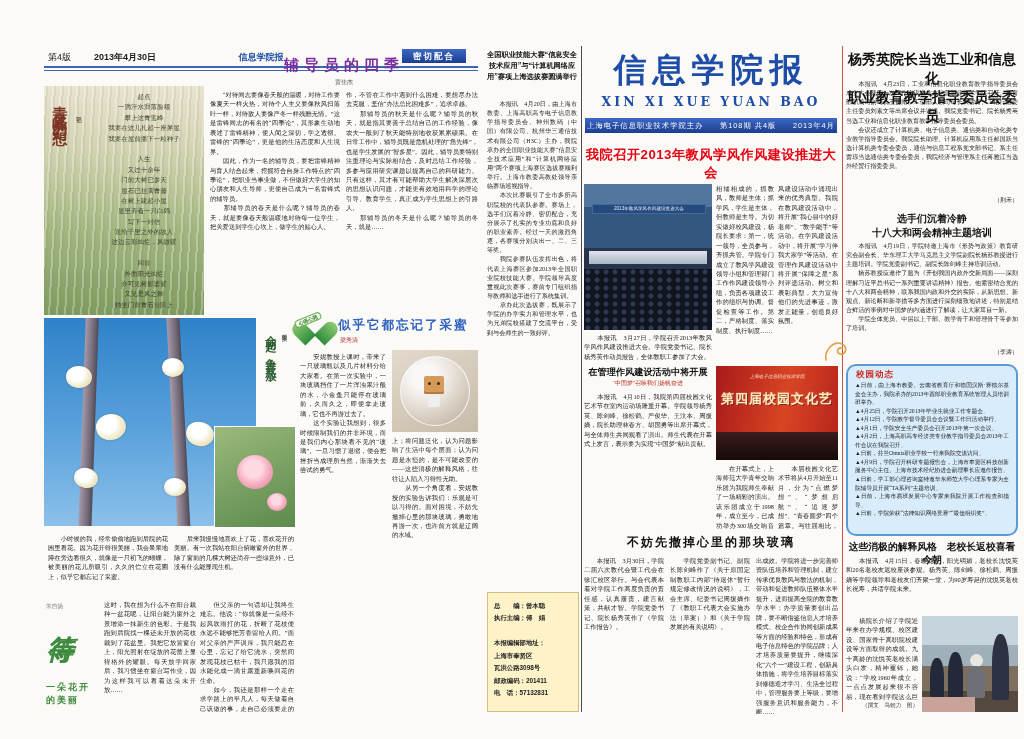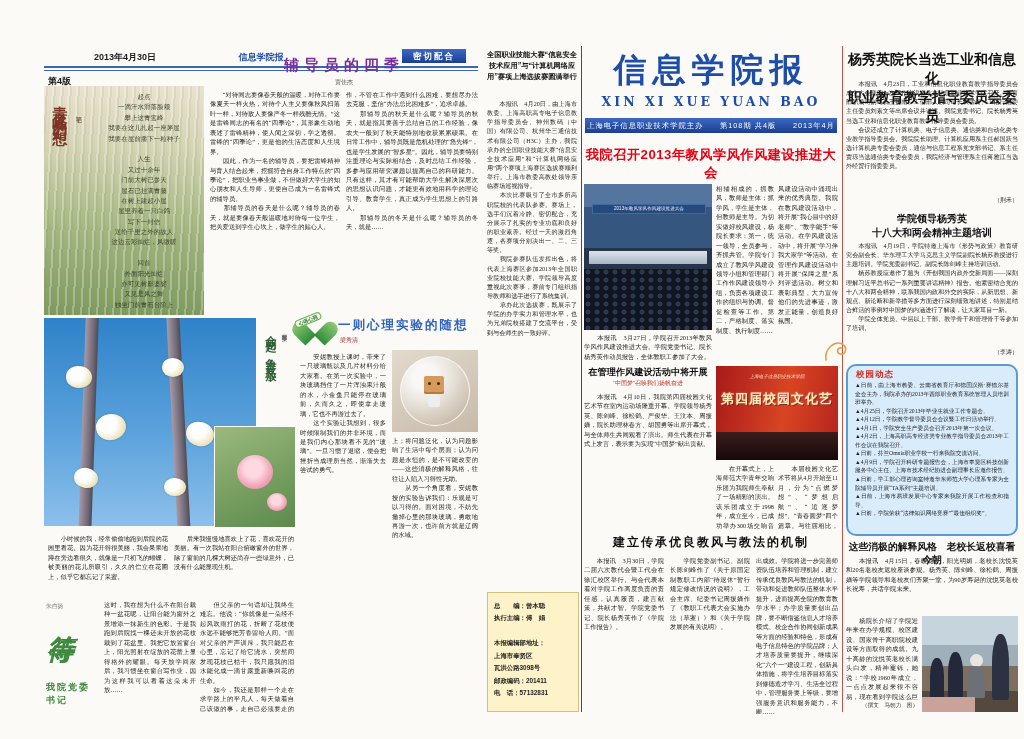--- a/index.html
+++ b/index.html
@@ -64,21 +64,21 @@
   .granny{position:absolute;width:13px;height:13px;border-radius:50%;background:#e9e6df;}
   .tablecloth{position:absolute;left:0;bottom:0;width:55%;height:16%;background:#c9a39a;}
   .vrule{width:1px;background:#4a4a4a;}
   .vrule-red{width:1px;background:#c0564a;}
   .contact-box{background:#fdf2c8;border:1px solid #cfc080;font-weight:bold;
      font-size:6.4px;line-height:1.95;color:#222;white-space:pre-line;padding:7px 6px;}
 </style>
 </head>
 <body>
 
-<div class="abs" style="left:48px;top:51px;font-size:9px;font-weight:bold;margin-top:24px;">第4版</div>
+<div class="abs" style="left:48px;top:51px;font-size:9px;font-weight:normal;">第4版</div>
 <div class="abs" style="left:94px;top:51px;font-size:9px;font-weight:bold;">2013年4月30日</div>
 <div class="abs" style="left:44px;top:51px;width:434px;text-align:center;font-size:9px;font-weight:bold;color:#1d4da8;">信息学院报</div>
 <div class="abs sec-box" style="left:402px;top:49px;width:64px;height:14px;">密切配合</div>
 <div class="abs rule2" style="left:44px;top:66px;width:434px;"></div>
 
 <div class="abs poem-panel" style="left:44px;top:86px;width:160px;height:229px;">
   <div class="poem-streaks abs" style="left:0;top:0;"></div>
   <div class="abs vtext poem-title" style="left:6px;top:8px;height:200px;">青鸾峰的幻想</div>
   <div class="abs vtext" style="left:30px;top:26px;font-size:6px;color:#5a4a38;">丁艳</div>
   <div class="abs poem-body" style="left:44px;top:6px;width:112px;height:220px;overflow:hidden;">起点
@@ -110,21 +110,21 @@
 <div class="abs bt" style="left:210px;top:90px;width:130px;height:222px;">　　“对待同志要像春天般的温暖，对待工作要像夏天一样火热，对待个人主义要像秋风扫落叶一样，对待敌人要像严冬一样残酷无情。”这是雷锋同志的有名的“四季论”，其形象生动地表述了雷锋精神，使人闻之深切，学之透彻。雷锋的“四季论”，更是他的生活态度和人生境界。
 　　因此，作为一名的辅导员，要把雷锋精神与育人结合起来，挖掘符合自身工作特点的“四季论”，把职业当事业做，不但做好大学生的知心朋友和人生导师，更使自己成为一名雷锋式的辅导员。
 　　那辅导员的春天是什么呢？辅导员的春天，就是要像春天般温暖地对待每一位学生，把关爱送到学生心坎上，做学生的贴心人。</div>
 <div class="abs bt" style="left:346px;top:90px;width:132px;height:222px;">作，不管在工作中遇到什么困难，要想尽办法去克服，坚信“办法总比困难多”，追求卓越。
 　　那辅导员的秋天是什么呢？辅导员的秋天，就是指其要善于总结自己的工作经验，像农夫一般到了秋天能特别地收获累累硕果。在日常工作中，辅导员既是危机处理的“急先锋”，也是学生发展的“智多星”。因此，辅导员要特别注重理论与实际相结合，及时总结工作经验，多参与应用研究课题以提高自己的科研能力。只有这样，其才有可能帮助大学生解决深层次的思想认识问题，才能更有效地用科学的理论引导、教育学生，真正成为学生思想上的引路人。
 　　那辅导员的冬天是什么呢？辅导员的冬天，就是……</div>
 
 <div class="abs heart" style="left:300px;top:310px;">
   <div class="heart-ribbon">心语心苑</div>
 </div>
-<div class="abs psych-title" style="left:338px;top:317px;width:142px;">一则心理实验的随想</div>
+<div class="abs psych-title" style="left:338px;top:317px;width:142px;">似乎它都忘记了采蜜</div>
 <div class="abs" style="left:340px;top:336px;font-size:6px;color:#a33;">梁秀清</div>
 <div class="abs bt" style="left:300px;top:352px;width:86px;height:360px;">　　安妮教授上课时，带来了一只玻璃瓶以及几片材料分给大家看。在第一次实验中，一块玻璃挡住了一片浑浊果汁般的水，小金鱼只能停在玻璃前，久而久之，即使拿走玻璃，它也不再游过去了。
 　　这个实验让我想到，很多时候限制我们的并非环境，而是我们内心那块看不见的“玻璃”。一旦习惯了退缩，便会把挫折当成理所当然，渐渐失去尝试的勇气。</div>
 <div class="abs photo fig-photo" style="left:392px;top:350px;width:86px;height:82px;">
   <div class="bubble"></div>
   <div class="boxhead"></div>
   <div class="boxbody"></div>
 </div>
 <div class="abs bt" style="left:392px;top:436px;width:86px;height:276px;">上；将问题泛化，认为问题影响了生活中每个层面；认为问题是永恒的，是不可能改变的——这些消极的解释风格，往往让人陷入习得性无助。
 　　从另一个角度看，安妮教授的实验告诉我们：乐观是可以习得的。面对困境，不妨先撤掉心里的那块玻璃，勇敢地再游一次，也许前方就是辽阔的水域。</div>
@@ -144,21 +144,21 @@
 <div class="abs photo pink-photo" style="left:214px;top:426px;width:80px;height:100px;">
   <div class="pinkbloom" style="left:22px;top:28px;width:36px;height:34px;"></div>
   <div class="pinkbloom" style="left:52px;top:66px;width:20px;height:18px;"></div>
 </div>
 
 <div class="abs bt" style="left:48px;top:534px;width:120px;height:62px;">　　小时候的我，经常偷偷地跑到后院的花园里看花。因为花开得很美丽，我会呆呆地蹲在旁边看很久，就像是一只初飞的蝴蝶，被美丽的花儿所吸引，久久的伫立在花圃上，似乎它都忘记了采蜜。</div>
 <div class="abs bt" style="left:174px;top:534px;width:120px;height:62px;">　　后来我慢慢地喜欢上了花，喜欢花开的美丽。有一次我站在阳台俯瞰窗外的世界，除了窗前的几棵大树还尚存一些绿意外，已没有什么能显现生机。</div>
 <div class="abs" style="left:46px;top:602px;width:54px;height:112px;">
   <div style="font-size:5.8px;color:#777;">朱自扬</div>
   <div class="wait-script vtext" style="height:62px;margin-top:3px;">等待</div>
-  <div class="wait-rest" style="margin-top:5px;width:54px;">我院党委书记</div>
+  <div class="wait-rest" style="margin-top:5px;width:54px;">一朵花开的美丽</div>
 </div>
 <div class="abs bt" style="left:104px;top:600px;width:92px;height:114px;">这时，我在想为什么不在阳台栽种一盆花呢，让阳台能为窗外之景增添一抹新生的色彩。于是我跑到后院找一棵还未开放的花枝栽到了花盆里。我把它放置窗台上，阳光照射在绽放的花蕾上显得格外的耀眼。每天放学回家后，我习惯坐在窗台写作业，因为这样我可以看着这朵未开放……</div>
 <div class="abs bt" style="left:200px;top:600px;width:94px;height:114px;">　　但父亲的一句话却让我终生难忘。他说：“你就像是一朵经不起风吹雨打的花，折断了花枝便永远不能够把芳香留给人间。”面对父亲的严声训斥，我只能忍在心里，忘记了给它浇水，突然间发现花枝已枯干，我只愿我的泪水能化成一滴甘露重新唤回花的生命。
 　　如今，我还是那样一个走在求学路上的平凡人，每天做着自己该做的事，走自己必须要走的路，我在上网时无意中……</div>
 
 <div class="abs hl" style="left:487px;top:50px;width:90px;font-size:7.2px;line-height:1.5;font-family:Liberation Serif, serif;">全国职业技能大赛“信息安全技术应用”与“计算机网络应用”赛项上海选拔赛圆满举行</div>
 <div class="abs bt" style="left:487px;top:100px;width:90px;height:486px;font-size:6.1px;">　　本报讯　4月20日，由上海市教委、上海高职高专电子信息教学指导委员会、神州数码（中国）有限公司、杭州华三通信技术有限公司（H3C）主办，我院承办的全国职业技能大赛“信息安全技术应用”和“计算机网络应用”两个赛项上海赛区选拔赛顺利举行。上海市教委高教处领导亲临赛场巡视指导。
 　　本次比赛吸引了全市多所高职院校的代表队参赛。赛场上，选手们沉着冷静、密切配合，充分展示了扎实的专业功底和良好的职业素养。经过一天的激烈角逐，各赛项分别决出一、二、三等奖。
 　　我院参赛队伍发挥出色，将代表上海赛区参加2013年全国职业院校技能大赛。学院领导高度重视此次赛事，赛前专门组织指导教师和选手进行了系统集训。
 　　承办此次选拔赛，既展示了学院的办学实力和管理水平，也为兄弟院校搭建了交流平台，受到与会师生的一致好评。</div>
@@ -192,32 +192,32 @@
 <div class="abs" style="left:584px;top:379px;width:128px;text-align:center;font-size:6px;color:#c0392b;">“中国梦”召唤我们扬帆奋进</div>
 <div class="abs bt" style="left:584px;top:392px;width:128px;height:138px;">　　本报讯　4月10日，我院第四届校园文化艺术节在室内运动场隆重开幕。学院领导杨秀英、陈剑峰、徐松鹤、严俊华、王汶本、周援嫡，院长助理林春方、胡国勇等出席开幕式，与全体师生共同观看了演出。师生代表在开幕式上发言，表示要为实现“中国梦”献出贡献。</div>
 <div class="abs photo fest-photo" style="left:716px;top:366px;width:122px;height:94px;">
   <div class="fest-script">上海电子信息职业技术学院</div>
   <div class="fest-big">第四届校园文化艺</div>
   <div class="fest-dark"></div>
 </div>
 <div class="abs bt" style="left:716px;top:464px;width:58px;height:66px;">　　在开幕式上，上海师范大学青年交响乐团为我院师生奉献了一场精彩的演出。该乐团成立于1998年，成立至今，已成功举办300场交响音乐会。</div>
 <div class="abs bt" style="left:778px;top:464px;width:60px;height:66px;">　　本届校园文化艺术节将从4月开始至11月，分为“点燃梦想”、“梦想启航”、“追逐梦想”、“青春圆梦”四个篇章。与往届相比，本届艺术节还新增了“校园文化奖”评选活动。</div>
 
-<div class="abs hl" style="left:584px;top:534px;width:254px;font-size:12px;letter-spacing:2px;">建立传承优良教风与教法的机制</div>
+<div class="abs hl" style="left:584px;top:534px;width:254px;font-size:12px;letter-spacing:2px;">不妨先撤掉心里的那块玻璃</div>
 <div class="abs bt" style="left:584px;top:556px;width:80px;height:158px;">　　本报讯　3月30日，学院二届六次教代会暨工代会在徐汇校区举行。与会代表本着对学院工作高度负责的责任感，认真履责，建言献策，共献才智。学院党委书记、院长杨秀英作了《学院工作报告》。</div>
 <div class="abs bt" style="left:670px;top:556px;width:80px;height:158px;">　　学院党委副书记、副院长陈剑峰作了《关于原国定制教职工内部“待退休”暂行规定修改情况的说明》，工会主席、纪委书记周援嫡作了《教职工代表大会实施办法（草案）》和《关于学院发展的有关说明》。</div>
 <div class="abs bt" style="left:756px;top:556px;width:82px;height:158px;">出成效。学院将进一步完善师资队伍培养和管理机制，建立传承优良教风与教法的机制，带动和促进教师队伍整体水平提升，进而提高全院的教育教学水平；办学质量要创出品牌，要不断借鉴信息人才培养模式、校企合作协同创新成果等方面的经验和特色，形成有电子信息特色的学院品牌；人才培养质量要提升，继续深化“六个一”建设工程，创新具体措施，将学生培养目标落实到修德造才学习、生活全过程中，管理服务要上等级，要增强服务意识和服务能力，不断……</div>
 
 <div class="abs hl" style="left:846px;top:50px;width:172px;font-size:14px;white-space:pre-line;">杨秀英院长当选工业和信息化
 职业教育教学指导委员会委员</div>
 <div class="abs bt" style="left:846px;top:80px;width:172px;height:116px;font-size:6.1px;">　　本报讯　4月23日，工业和信息化职业教育教学指导委员会成立大会暨第一次工作会议在北京信息职业技术学院召开。教育部职成司副司长王扬南、工信部人教司司长衣雪青、工信行指委主任委员刘素文等出席会议并讲话。我院党委书记、院长杨秀英当选工业和信息化职业教育教学指导委员会委员。
 　　会议还成立了计算机类、电子信息类、通信类和自动化类专业教学指导委员会。我院院长助理、计算机应用系主任郝国跃当选计算机类专委会委员，通信与信息工程系党支部书记、系主任贾琼当选通信类专委会委员，我院经济与管理系主任蒋雅江当选外经贸行指委委员。</div>
 <div class="abs byline" style="left:846px;top:196px;width:172px;">（荆禾）</div>
 
-<div class="abs hl" style="left:846px;top:212px;width:172px;font-size:10px;white-space:pre-line;">学院领导杨秀英
+<div class="abs hl" style="left:846px;top:212px;width:172px;font-size:10px;white-space:pre-line;">选手们沉着冷静
 十八大和两会精神主题培训</div>
 <div class="abs bt" style="left:846px;top:242px;width:172px;height:104px;font-size:6.1px;">　　本报讯　4月19日，学院特邀上海市《形势与政策》教育研究会副会长、华东理工大学马克思主义学院副院长杨苏教授进行主题培训。学院党委副书记、副院长陈剑峰主持培训活动。
 　　杨苏教授应邀作了题为《开创我国内政外交新局面——深刻理解习近平总书记一系列重要讲话精神》报告。他紧密结合党的十八大和两会精神，联系我国内政和外交的实际，从新思想、新观点、新论断和新举措等多方面进行深刻细致地讲述，特别是结合鲜活的事例对中国梦的内涵进行了解读，让大家耳目一新。
 　　学院全体党员、中层以上干部、教学骨干和管理骨干等参加了培训。</div>
 <div class="abs byline" style="left:846px;top:348px;width:172px;">（李涛）</div>
 
 <div class="abs" style="left:822px;top:336px;width:30px;height:30px;">
   <svg width="30" height="30" viewBox="0 0 30 30">
       <path d="M4 24 C 2 14, 12 4, 20 8 C 26 11, 24 19, 18 18 C 14 17, 15 11, 20 12" fill="none" stroke="#e2a043" stroke-width="1.6" stroke-linecap="round"></path>
     </svg>

